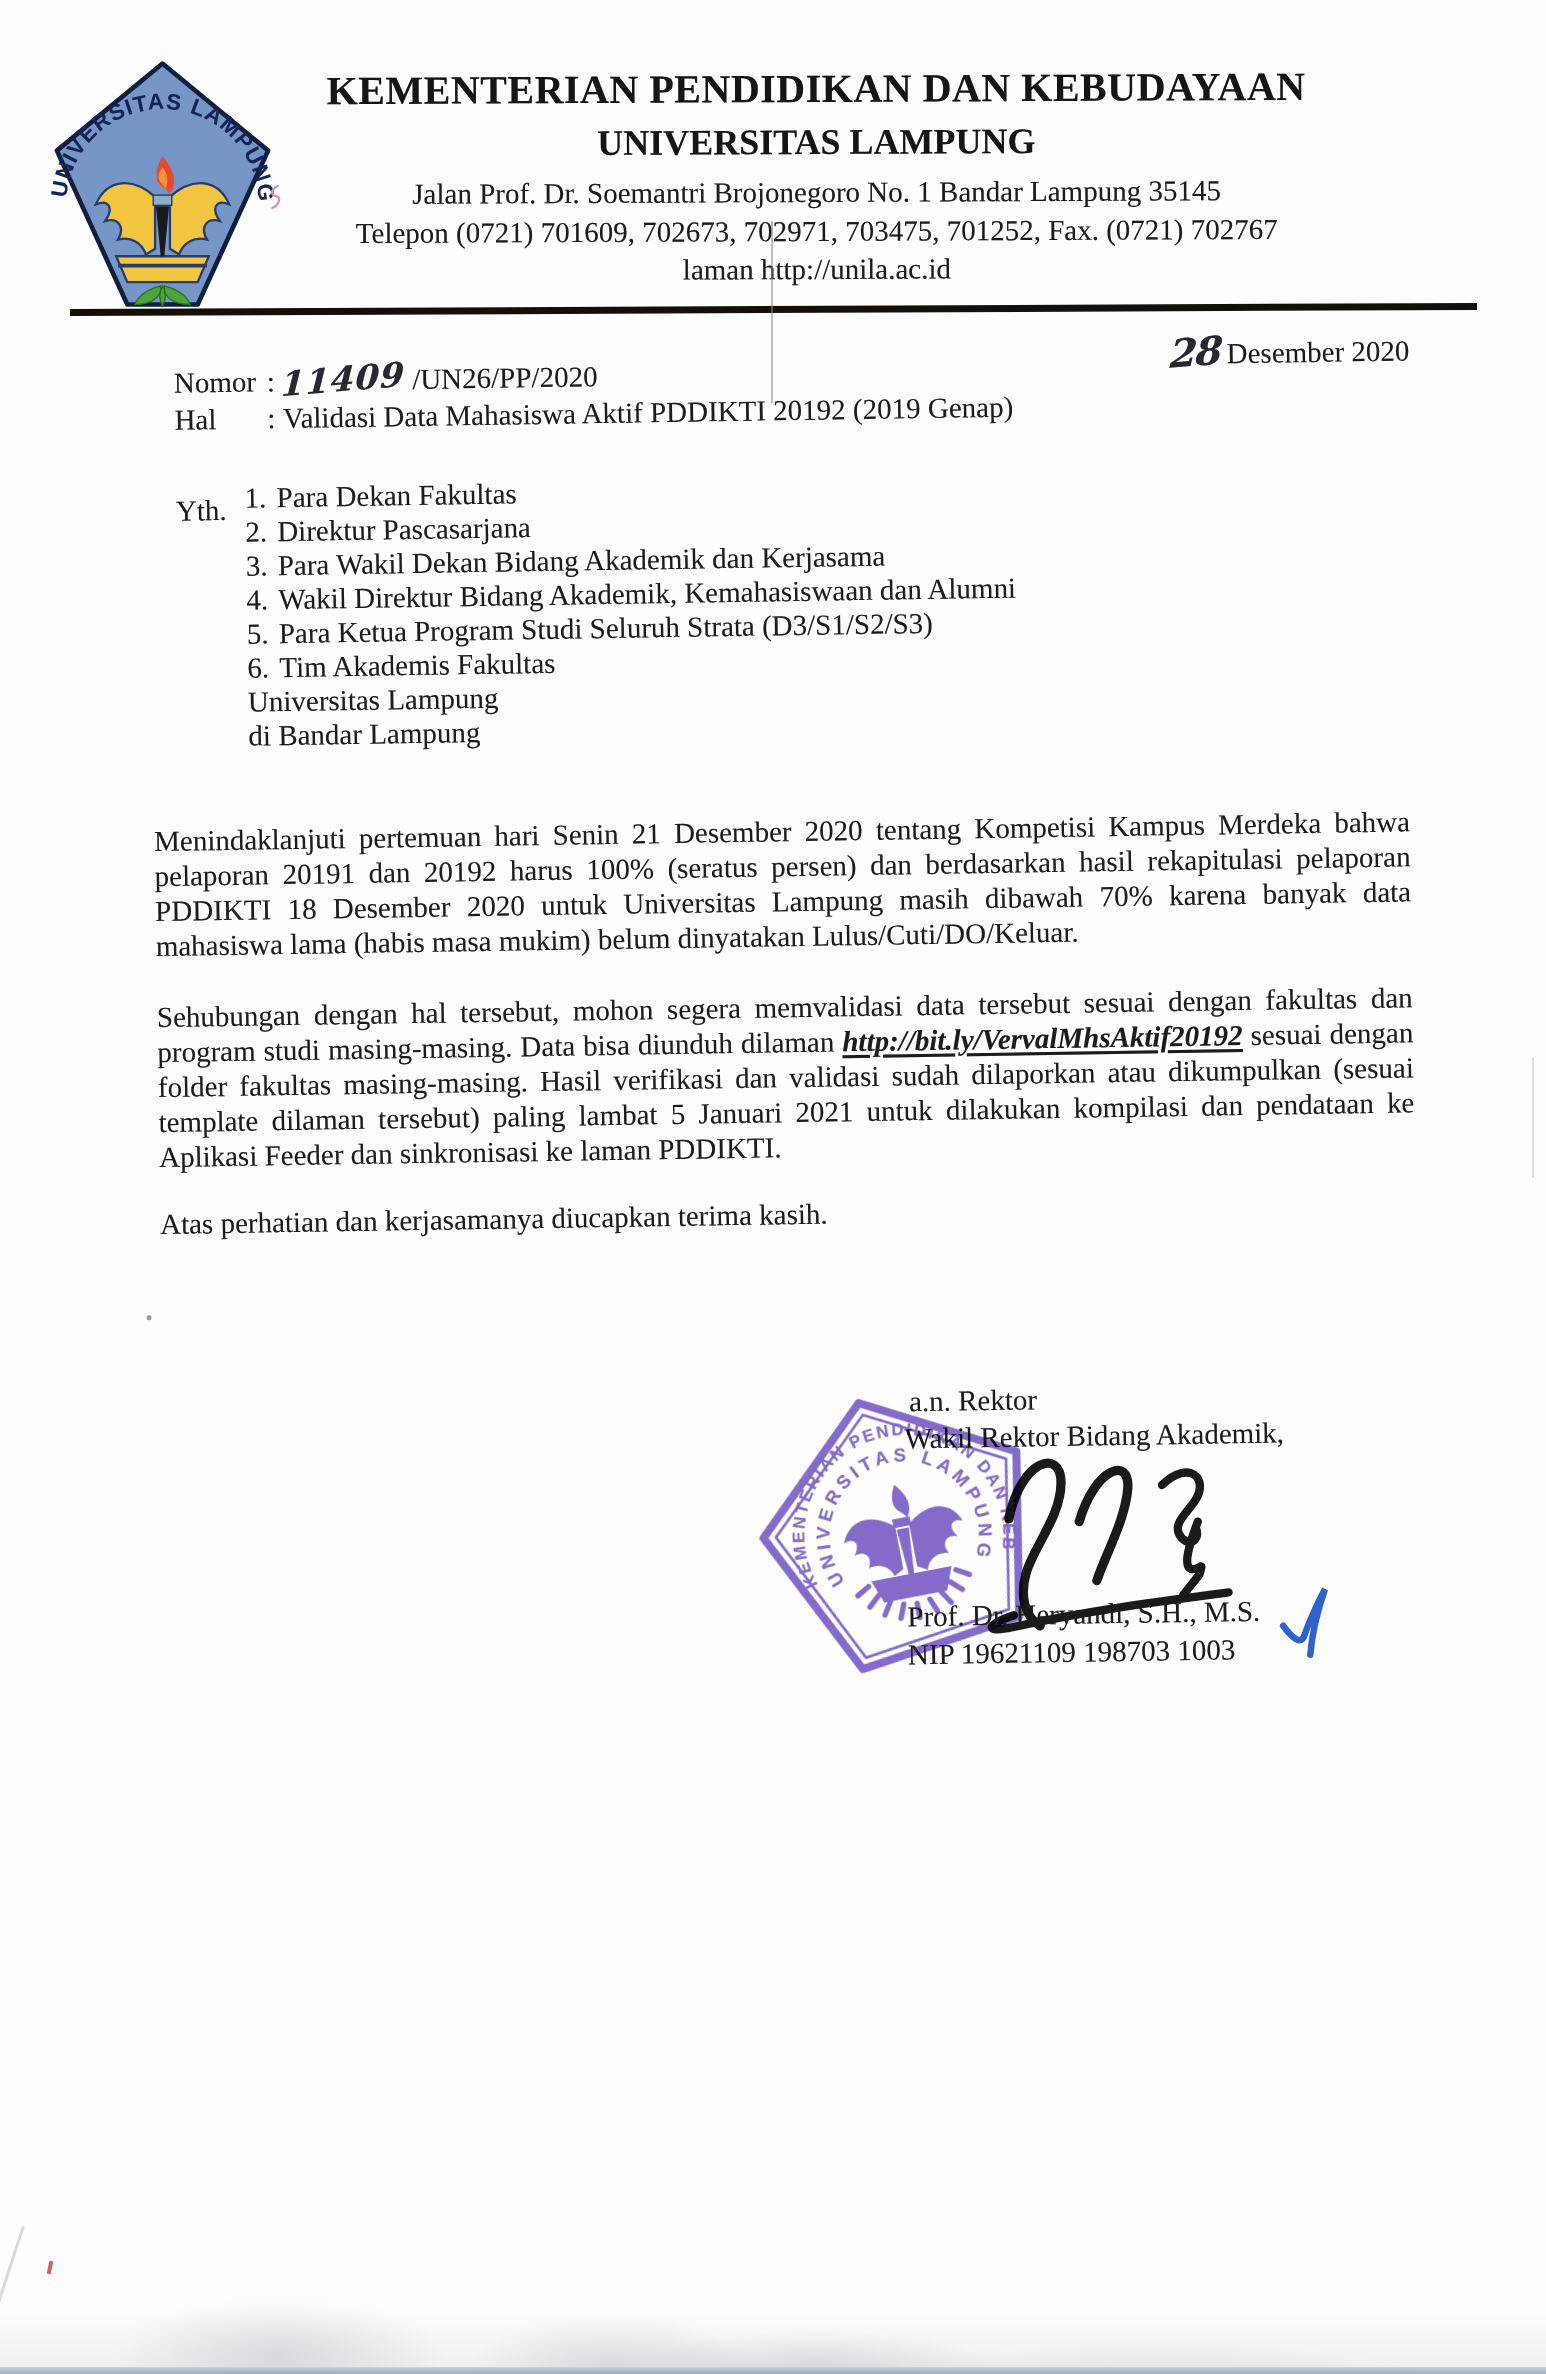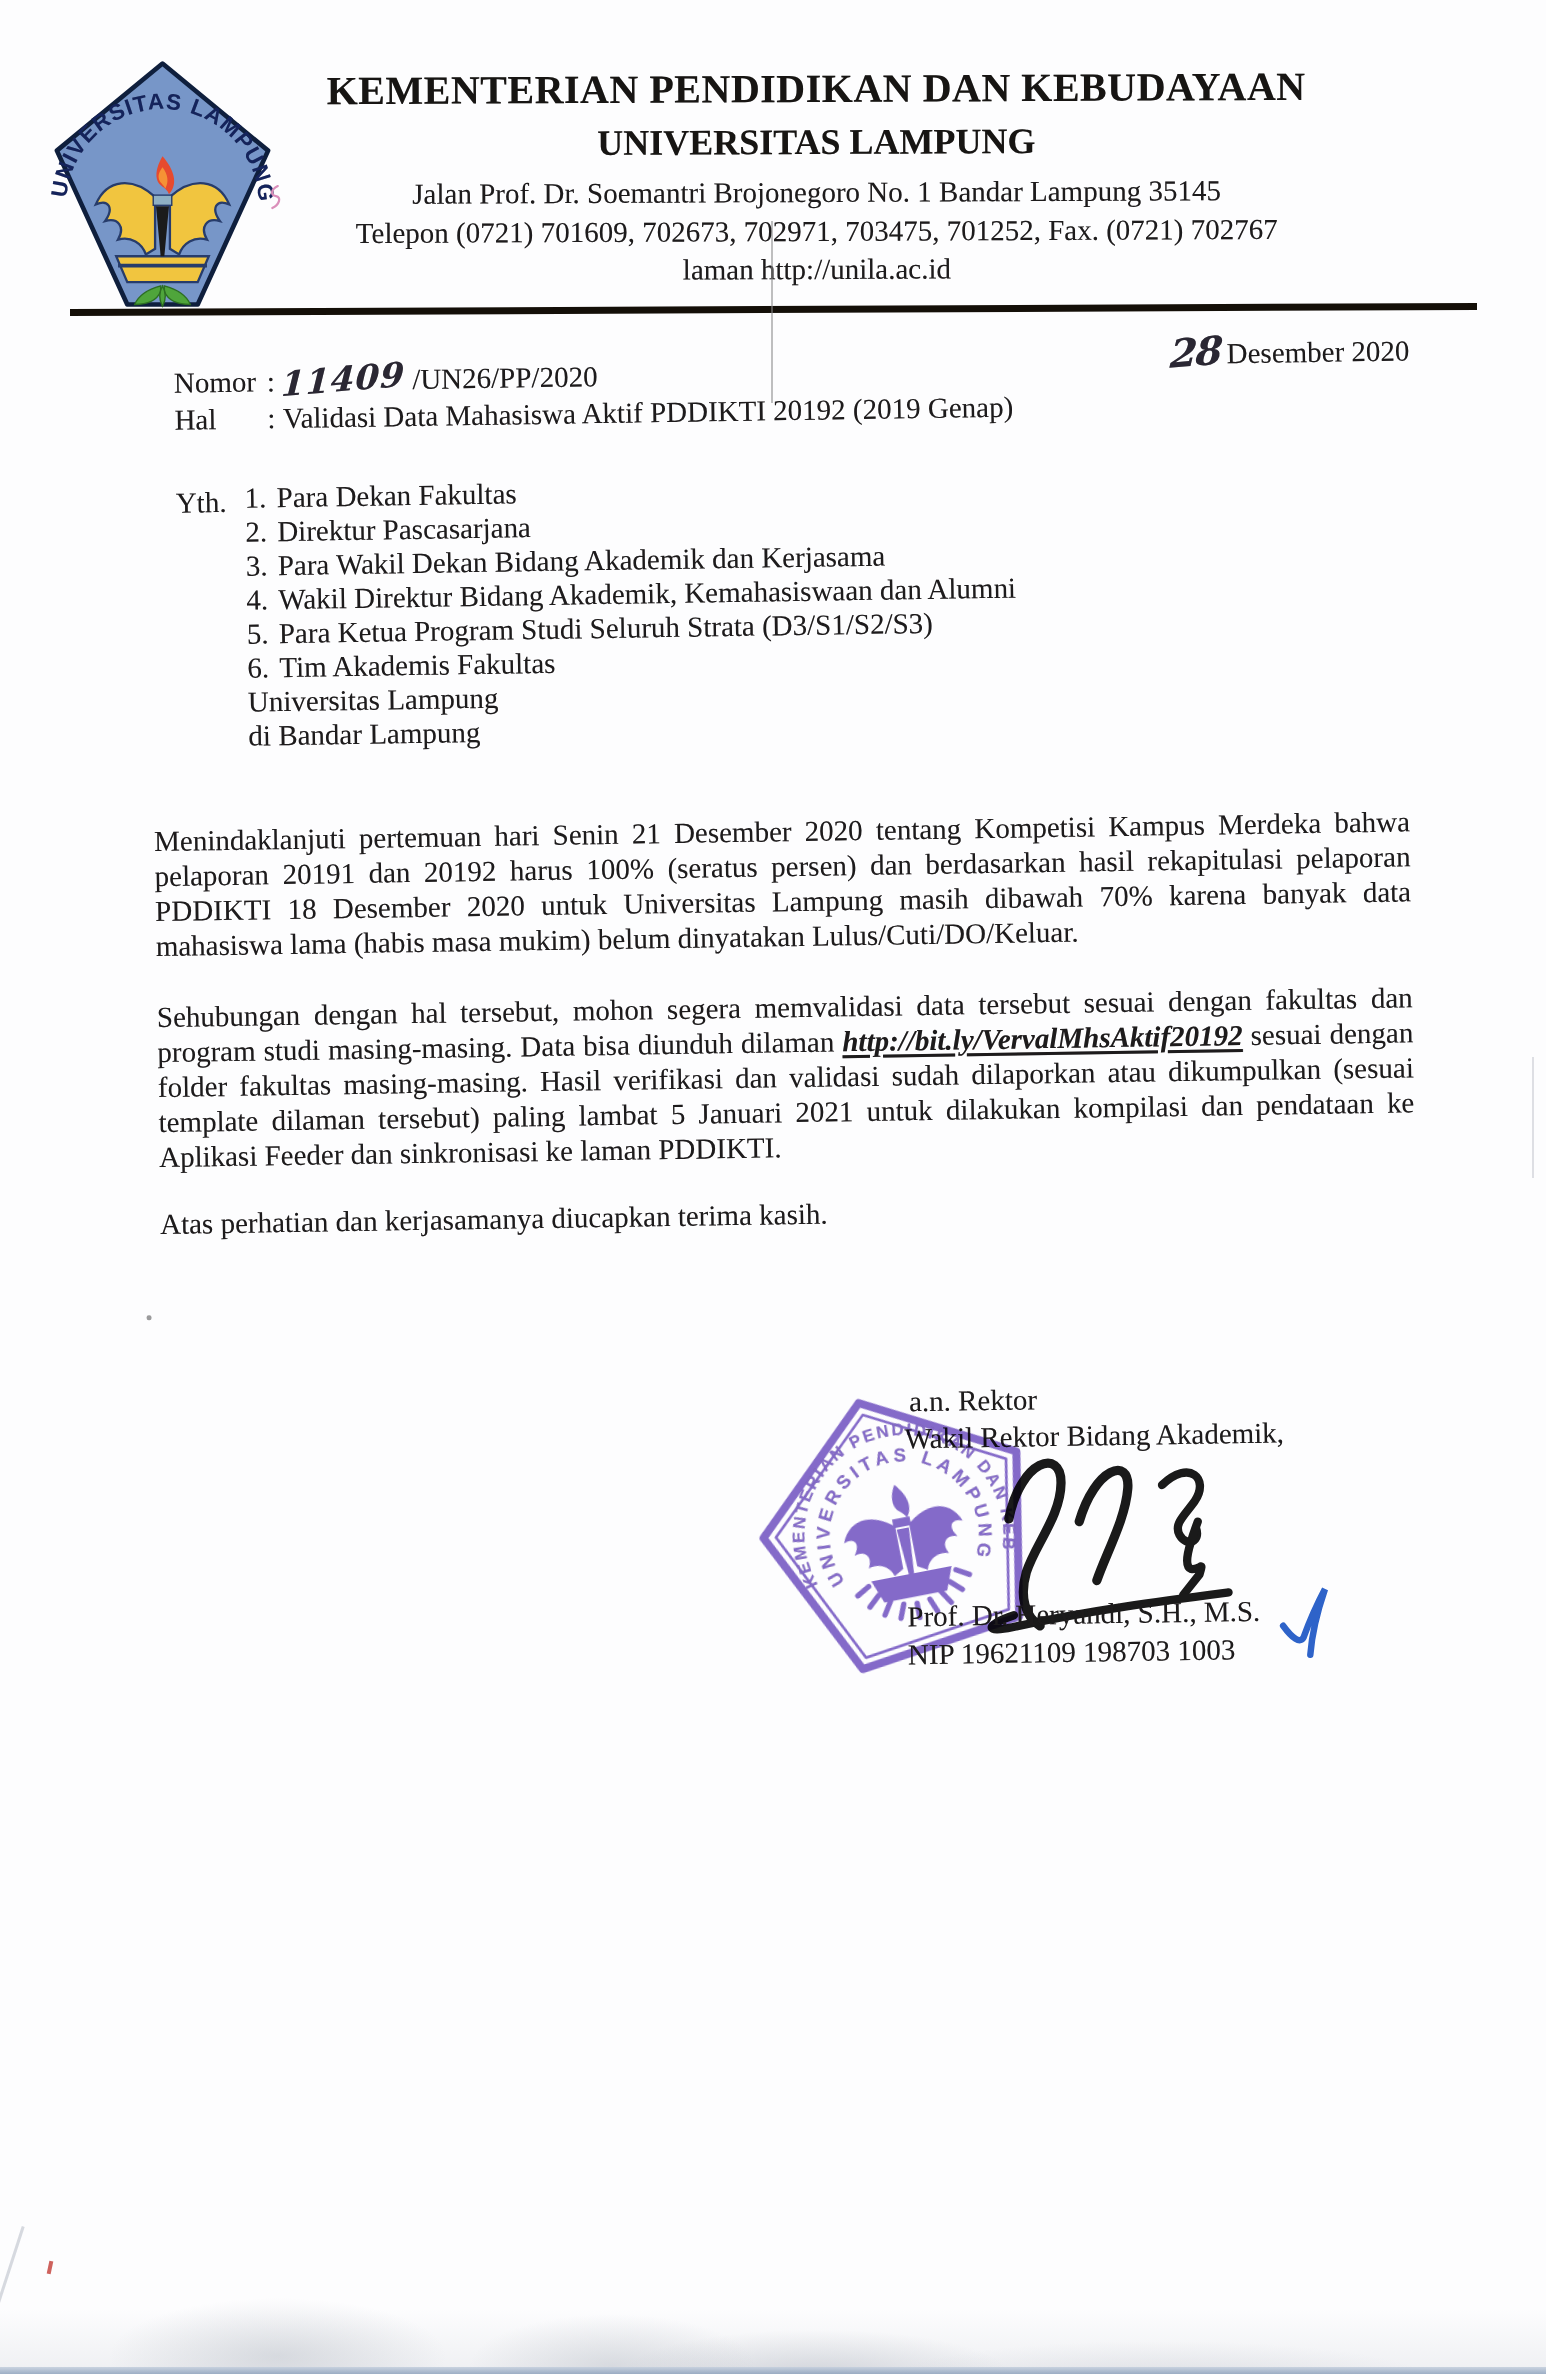--- a/index.html
+++ b/index.html
@@ -27,21 +27,21 @@
   .dateline{left:1171px; top:345px; font-size:29px; white-space:nowrap;}
   .handwrite{
     font-family:"DejaVu Serif",serif; font-style:italic; font-weight:600;
     color:#2a2733; display:inline-block; transform:skewX(-8deg) rotate(-4deg);
   }
   .hand-day{font-size:39px; letter-spacing:-1.9px; vertical-align:-1.9px; margin-right:5.6px;}
   .hand-no{font-size:34px; letter-spacing:0.9px; vertical-align:-0.9px;}
   .meta{left:174px; top:364px; font-size:29px; line-height:37px; white-space:nowrap;}
   .meta .lbl{display:inline-block; width:93px;}
   .recipients{left:174px; top:482px; font-size:29px; line-height:34px;}
-  .yth{position:absolute; left:0; top:4px;}
+  .yth{position:absolute; left:0; top:12px;}
   .rcpt-list{margin-left:69px;}
   .rcpt-row{white-space:nowrap;}
   .rcpt-row .num{display:inline-block; width:32px;}
   .rcpt-tail{margin-left:69px; white-space:nowrap;}
   .para{left:147px; width:1256px; font-size:29px; line-height:35px; text-align:justify; text-justify:inter-word;}
   .p1{top:824px;}
   .p2{top:1000px;}
   .closing{left:147px; top:1208px; font-size:29px; white-space:nowrap;}
   .linkish{font-weight:bold; font-style:italic; text-decoration:underline; text-decoration-thickness:2.8px; text-underline-offset:3.7px;}
   .dot-artifact{left:132px; top:1315px; width:4.6px; height:4.6px; border-radius:50%; background:#4a4a4a; opacity:.55;}

